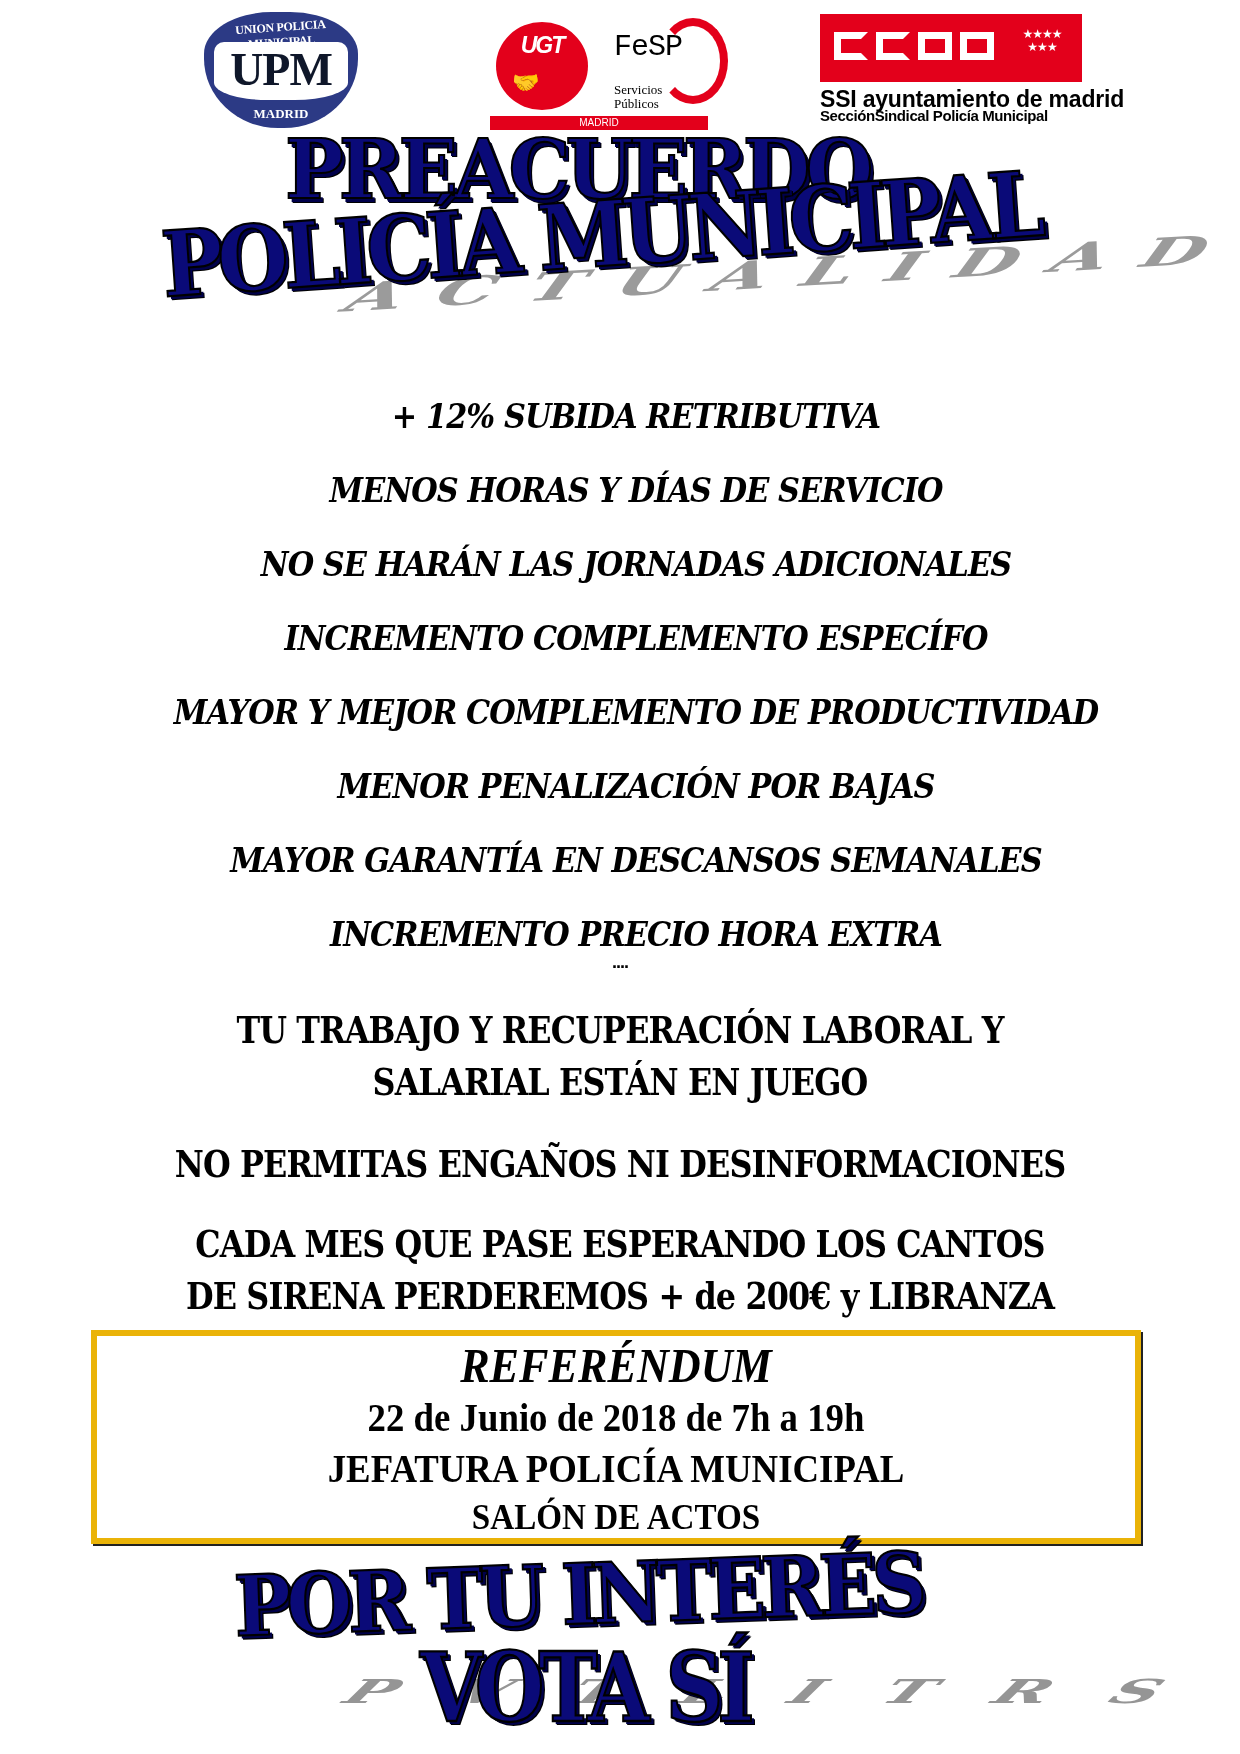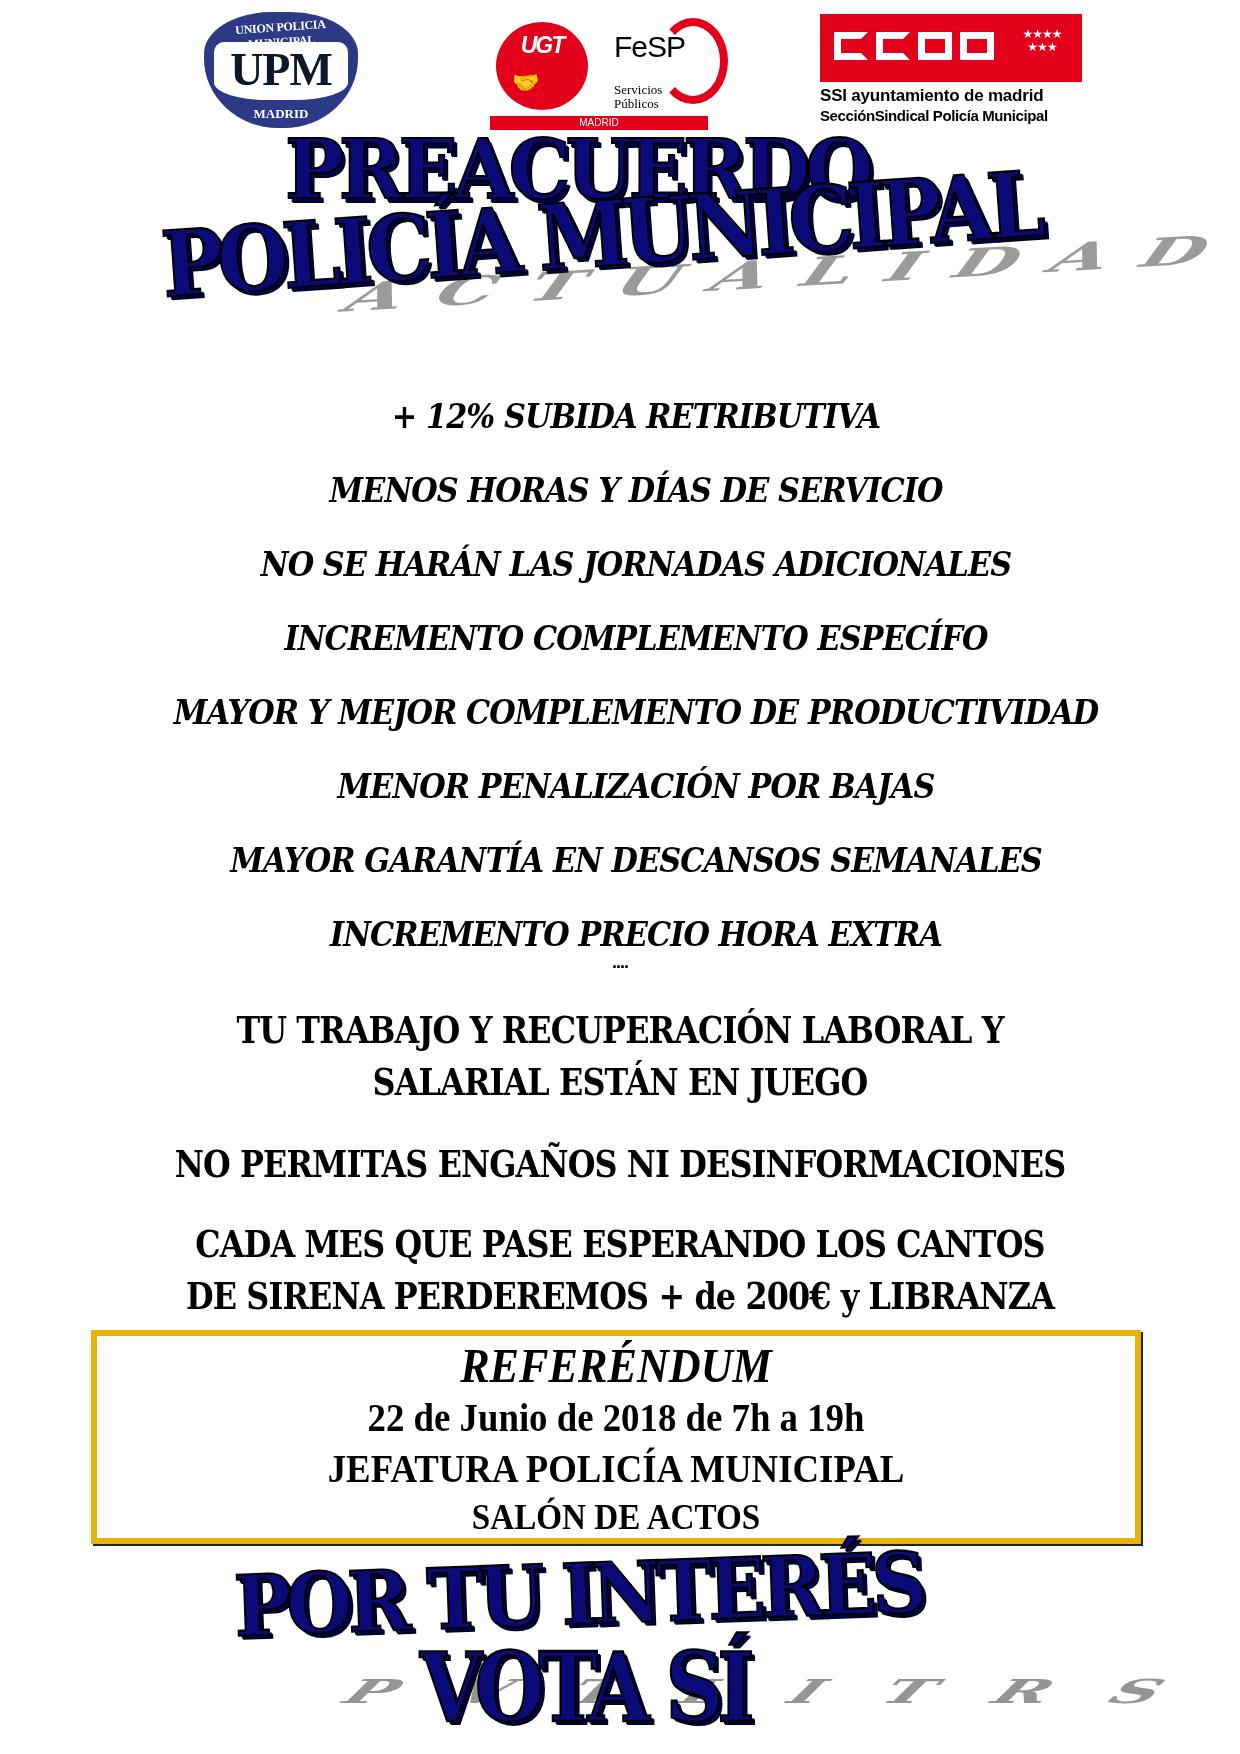--- a/index.html
+++ b/index.html
@@ -24,21 +24,21 @@
       width: 34px; height: 28px; border: 7px solid #fff; box-sizing: border-box;
     }
     .ccoo-letter.c { border-right-color: transparent; }
     .ccoo-stars {
       position: absolute; left: 192px; top: 14px; width: 60px; color: #fff;
       font-family: "DejaVu Sans", sans-serif; font-size: 12px; line-height: 13px;
       letter-spacing: -1px; text-align: center;
     }
     .ccoo-line1 {
       position: absolute; left: 0; top: 72px; width: 262px; text-align: left;
-      font-family: "Liberation Sans", sans-serif; font-weight: bold; font-size: 17px;
+      font-family: "Liberation Sans", sans-serif; font-weight: bold; font-size: 23px;
       letter-spacing: -0.2px; white-space: nowrap;
     }
     .ccoo-line2 {
       position: absolute; left: 0; top: 93px; width: 262px; text-align: left;
       font-family: "Liberation Sans", sans-serif; font-weight: bold; font-size: 15px;
       letter-spacing: -0.4px; white-space: nowrap;
     }
 
     .ugt-circle {
       position: absolute; left: 6px; top: 14px; width: 92px; height: 88px;
@@ -48,21 +48,21 @@
       position: absolute; left: 12px; top: 24px; width: 80px; text-align: center;
       color: #fff; font-family: "Liberation Sans", sans-serif; font-weight: bold;
       font-style: italic; font-size: 23px; letter-spacing: -2px;
     }
     .ugt-hands {
       position: absolute; left: 22px; top: 62px; color: #fff;
       font-family: "DejaVu Sans", sans-serif; font-size: 22px;
     }
     .fesp-title {
       position: absolute; left: 124px; top: 22px;
-      font-family: Liberation Sans, sans-serif; font-size: 30px; letter-spacing: -1px;
+      font-family: Liberation Mono, monospace; font-size: 30px; letter-spacing: -1px;
     }
     .fesp-sub {
       position: absolute; left: 124px; top: 75px; width: 90px;
       font-family: Liberation Serif, serif; font-size: 13px; line-height: 14px;
     }
     .fesp-arc {
       position: absolute; left: 168px; top: 10px; width: 70px; height: 86px;
       border: 8px solid #e3001b; border-left-color: transparent; border-radius: 50%;
       box-sizing: border-box;
     }

